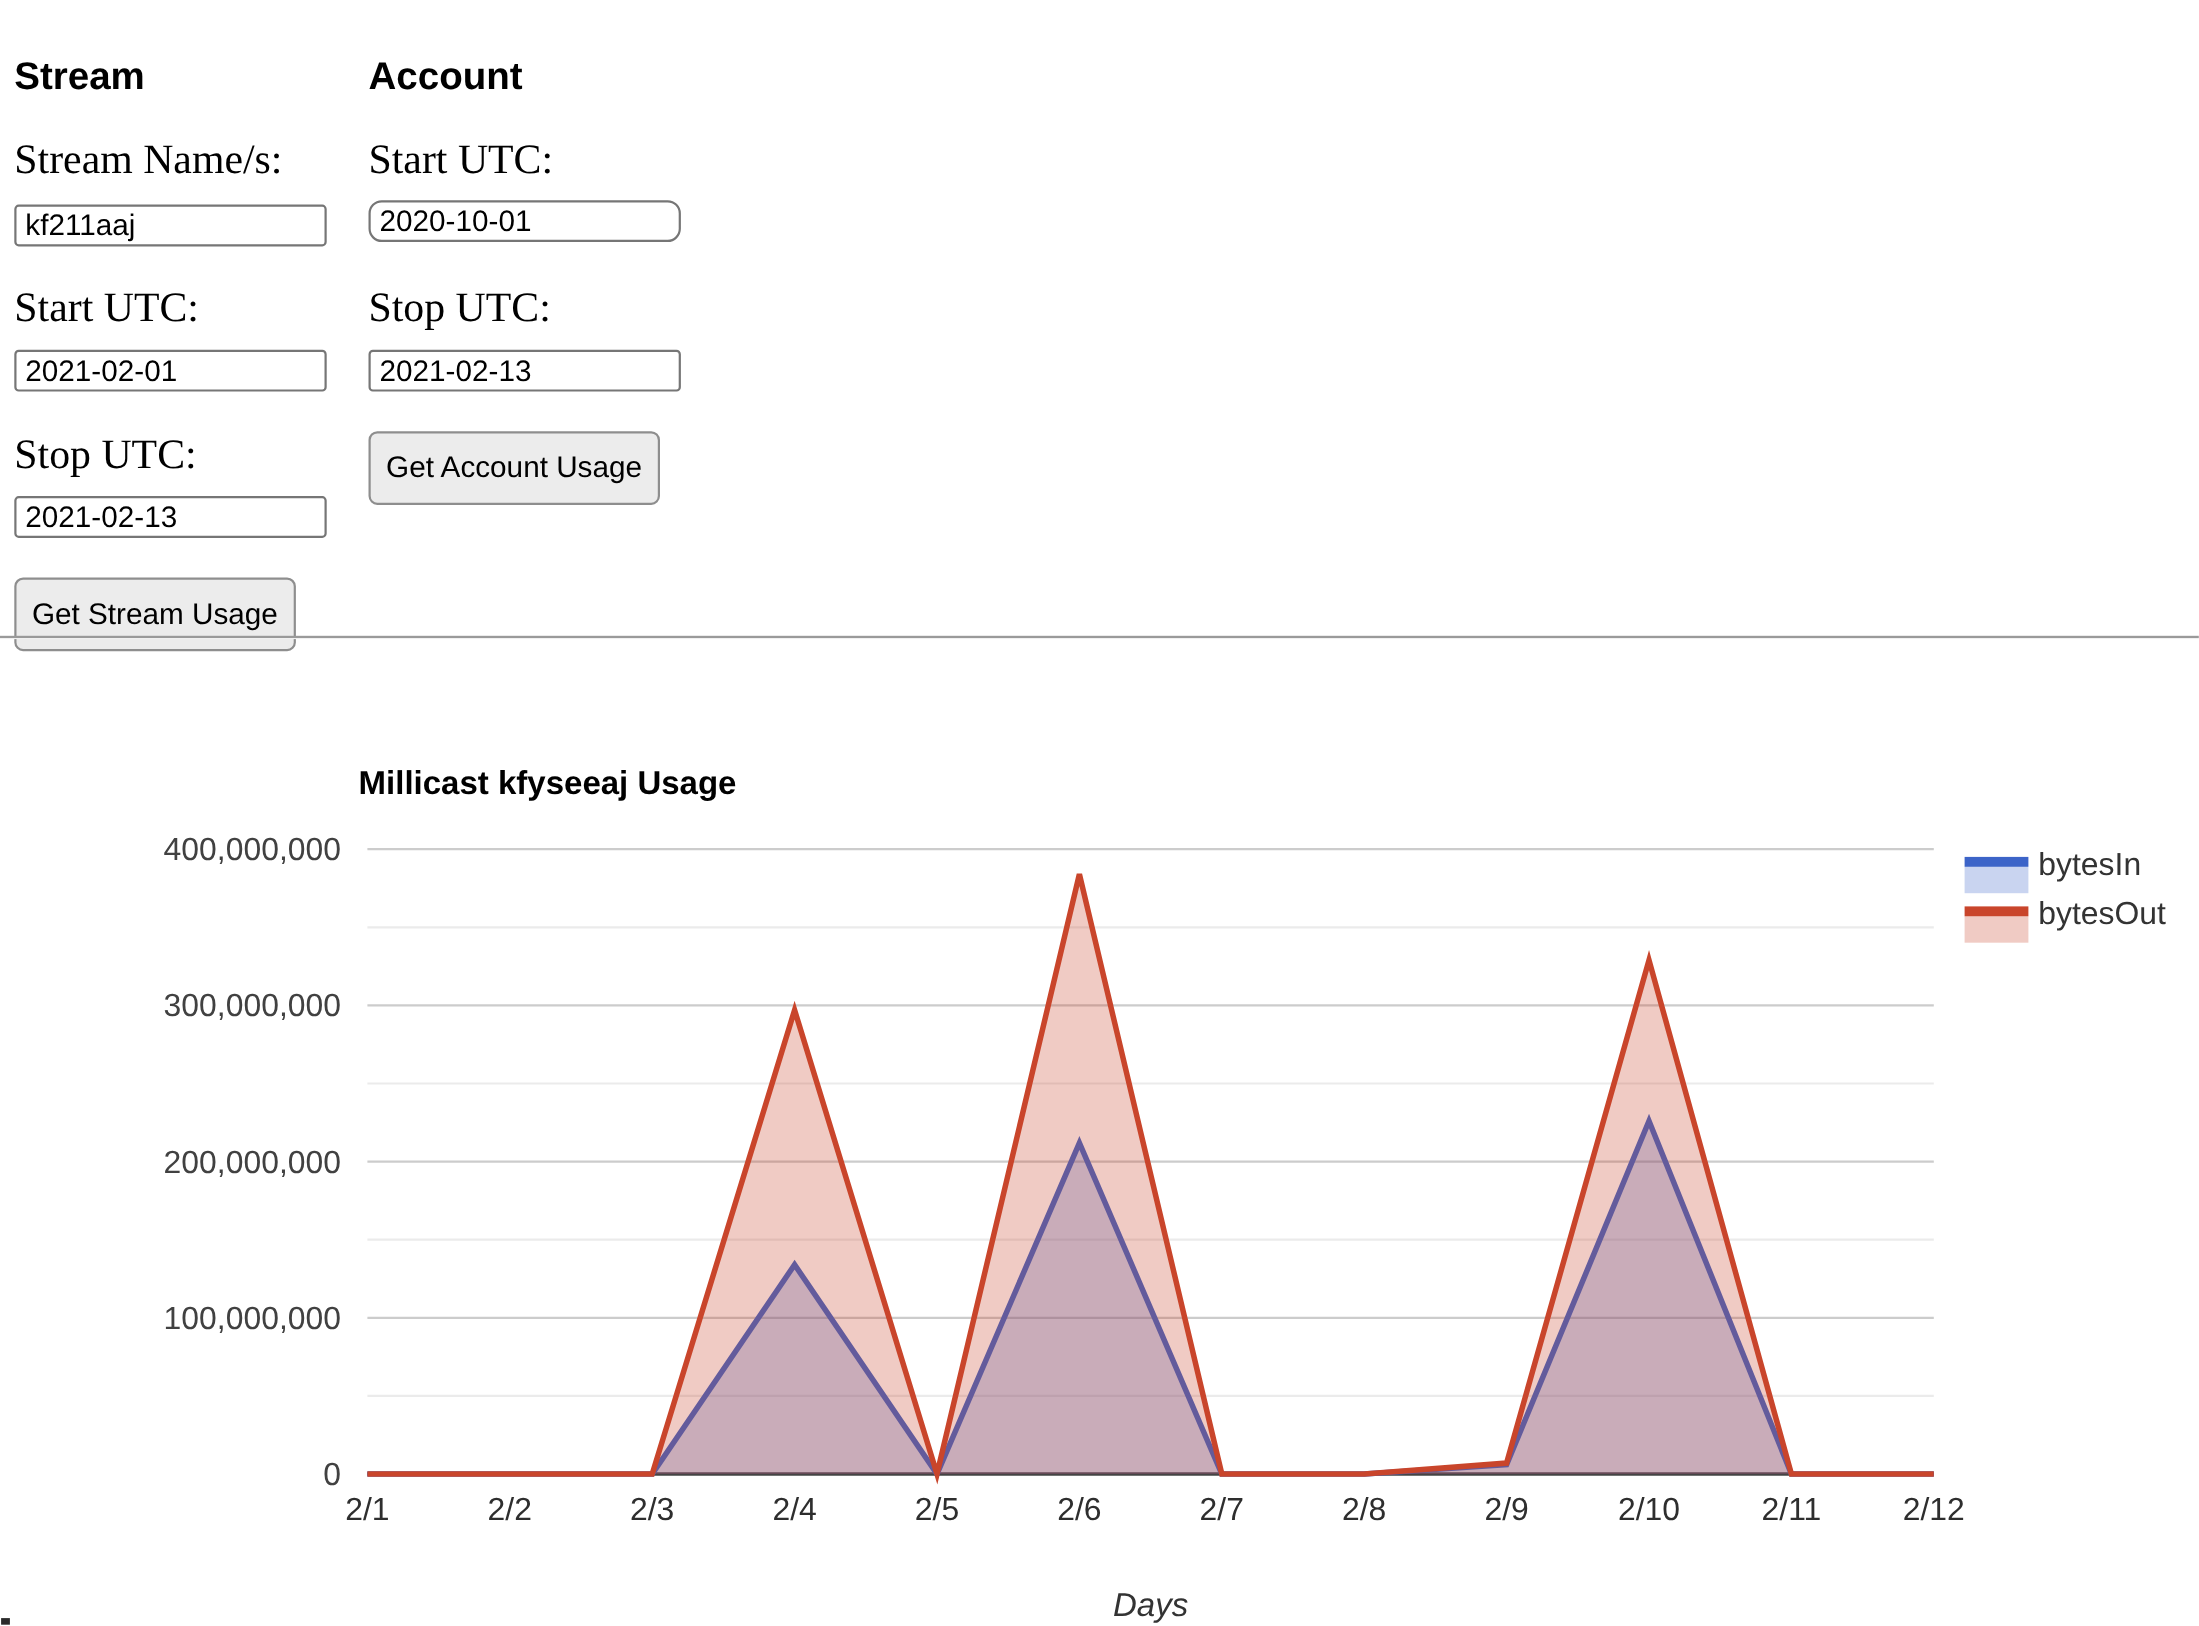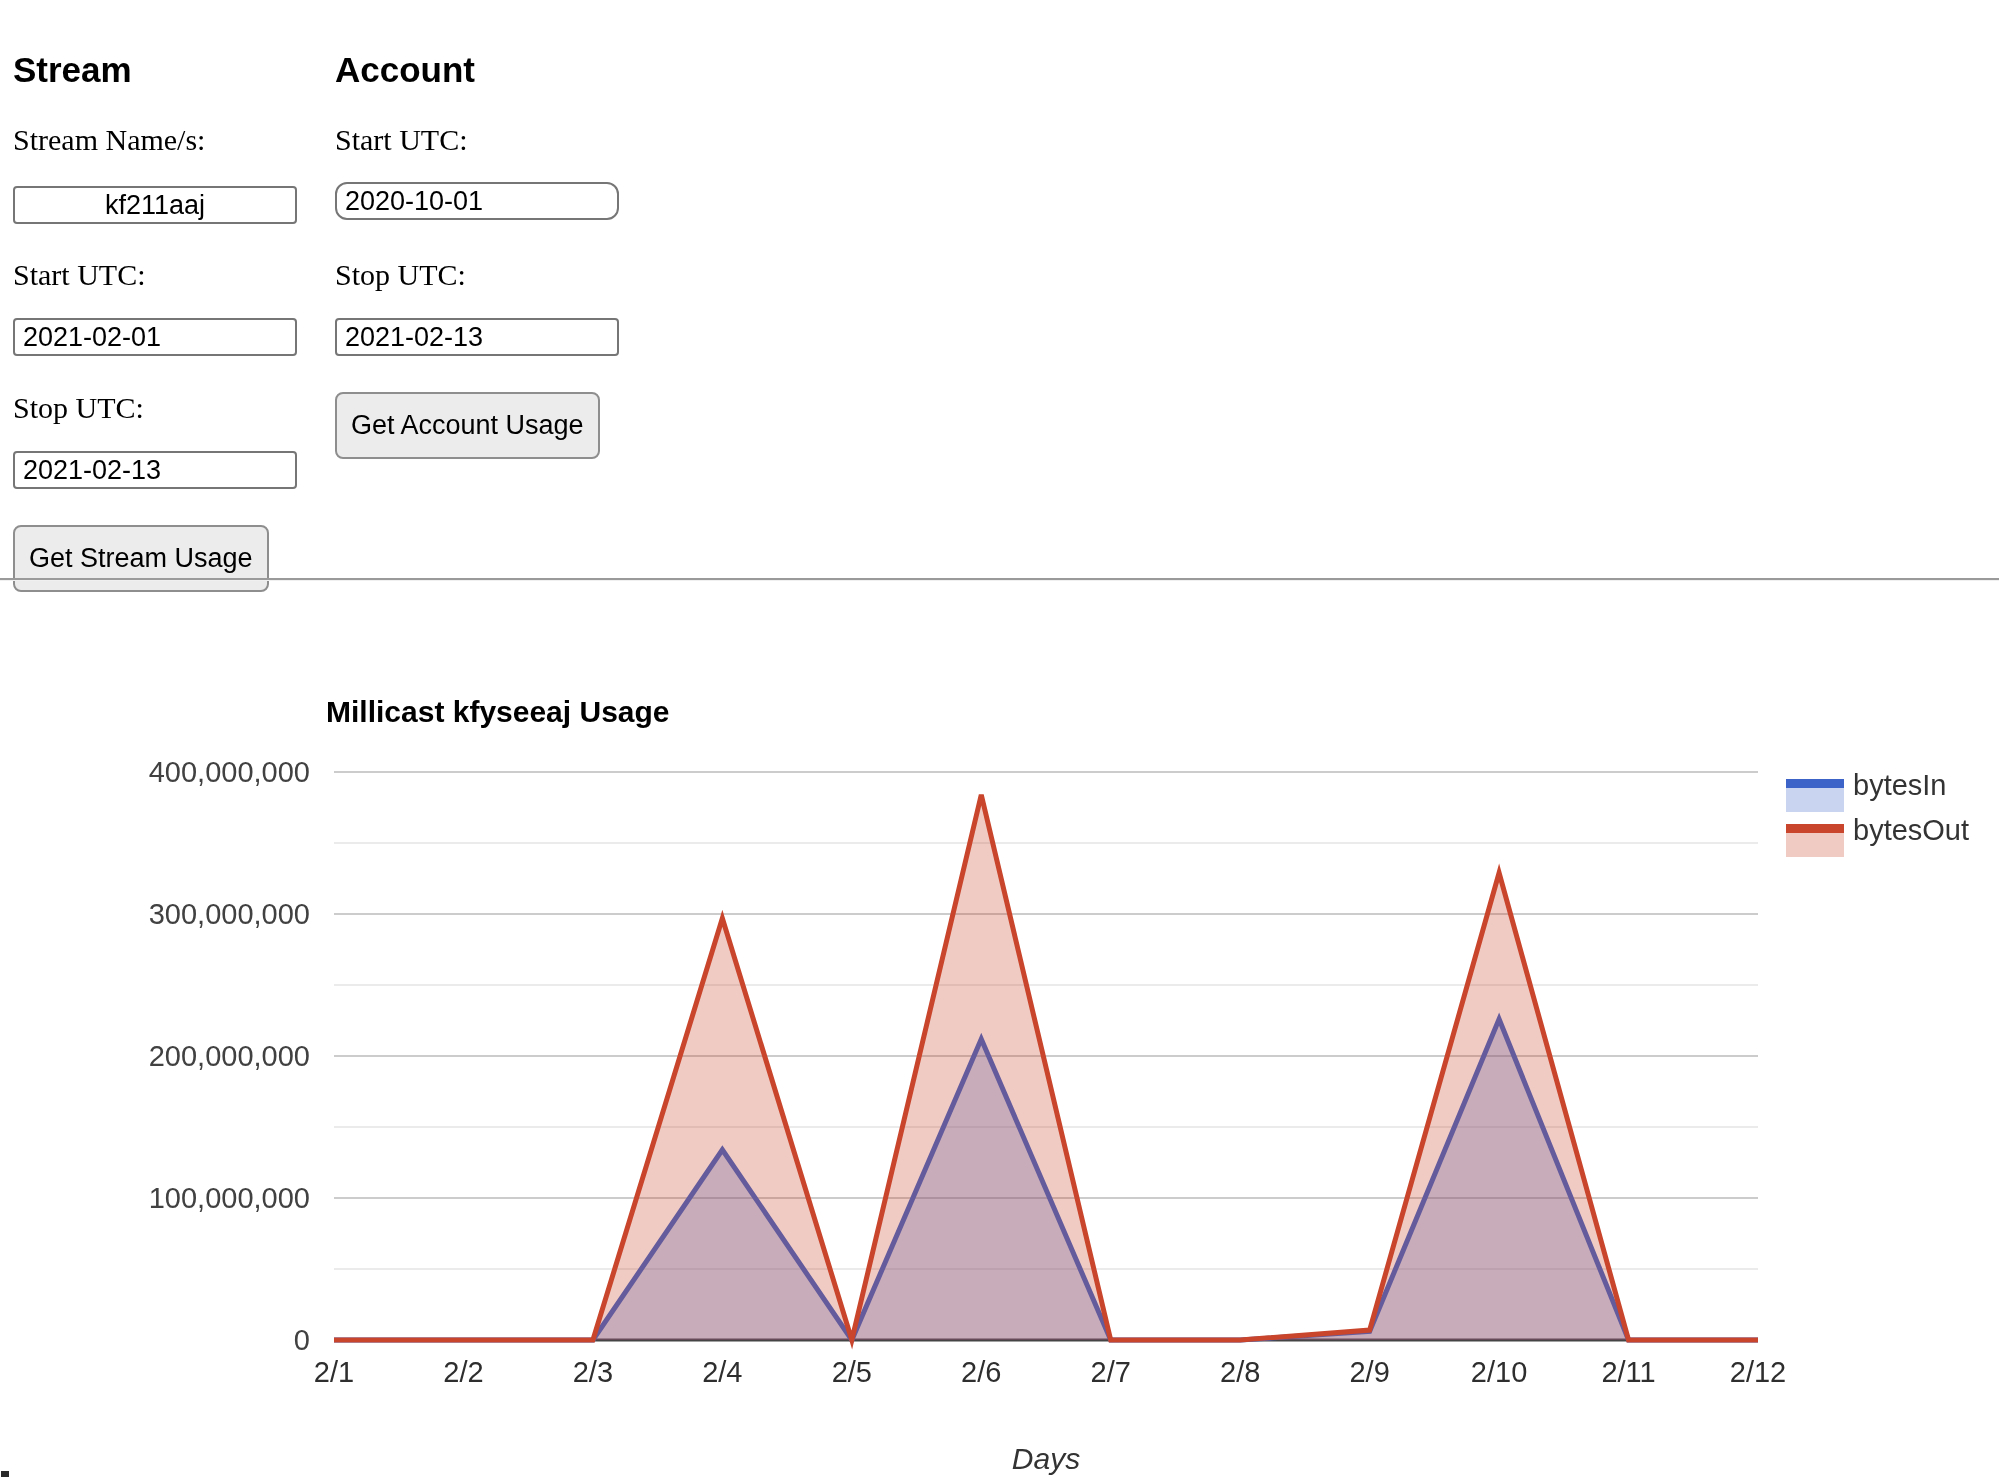--- a/index.html
+++ b/index.html
@@ -7,21 +7,21 @@
     width:1999px;height:1478px;position:relative;background:#ffffff;
     font-family:"Liberation Serif", serif;overflow:hidden;
   }
   .col{position:absolute;top:50px;}
   .col h3{
     margin:0;position:absolute;top:0;left:0;
     font-family:Liberation Sans, sans-serif;font-size:35px;font-weight:bold;color:#000;
     white-space:nowrap;
   }
   .field-label{
-    position:absolute;left:0;font-size:30px;color:#000;white-space:nowrap;
+    position:absolute;left:0;font-size:38px;color:#000;white-space:nowrap;
     font-family:"Liberation Serif", serif;
   }
   .text-input{
     position:absolute;left:0;width:264px;height:34px;
     border:2px solid #767676;border-radius:4px;background:#fff;
     font-family:"Liberation Sans", sans-serif;font-size:27px;color:#000;
     padding:0 8px;outline:none;
   }
   .form-button{
     position:absolute;left:0;
@@ -38,21 +38,21 @@
     position:absolute;left:1px;top:1471px;width:8px;height:6px;background:#2a2a2a;
   }
 </style>
 </head>
 <body>
 
 <div class="col" id="stream-col" style="left:13px;width:310px;height:560px;">
   <h3>Stream</h3>
   <button class="form-button" style="top:475px;">Get Stream Usage</button>
 <div class="field-label" style="top: 73px;">Stream Name/s:</div>
-    <input type="text" class="text-input" value="kf211aaj" style="top: 136px; text-align: center;">
+    <input type="text" class="text-input" value="kf211aaj" style="top: 136px;">
     <div class="field-label" style="top: 208px;">Start UTC:</div>
     <input type="text" class="text-input" value="2021-02-01" style="top: 268px;">
     <div class="field-label" style="top: 341px;">Stop UTC:</div>
     <input type="text" class="text-input" value="2021-02-13" style="top: 401px;">
   </div>
 
 <div class="col" id="account-col" style="left:335px;width:310px;height:430px;">
   <h3>Account</h3>
   <button class="form-button" style="top:342px;">Get Account Usage</button>
 <div class="field-label" style="top: 73px;">Start UTC:</div>

